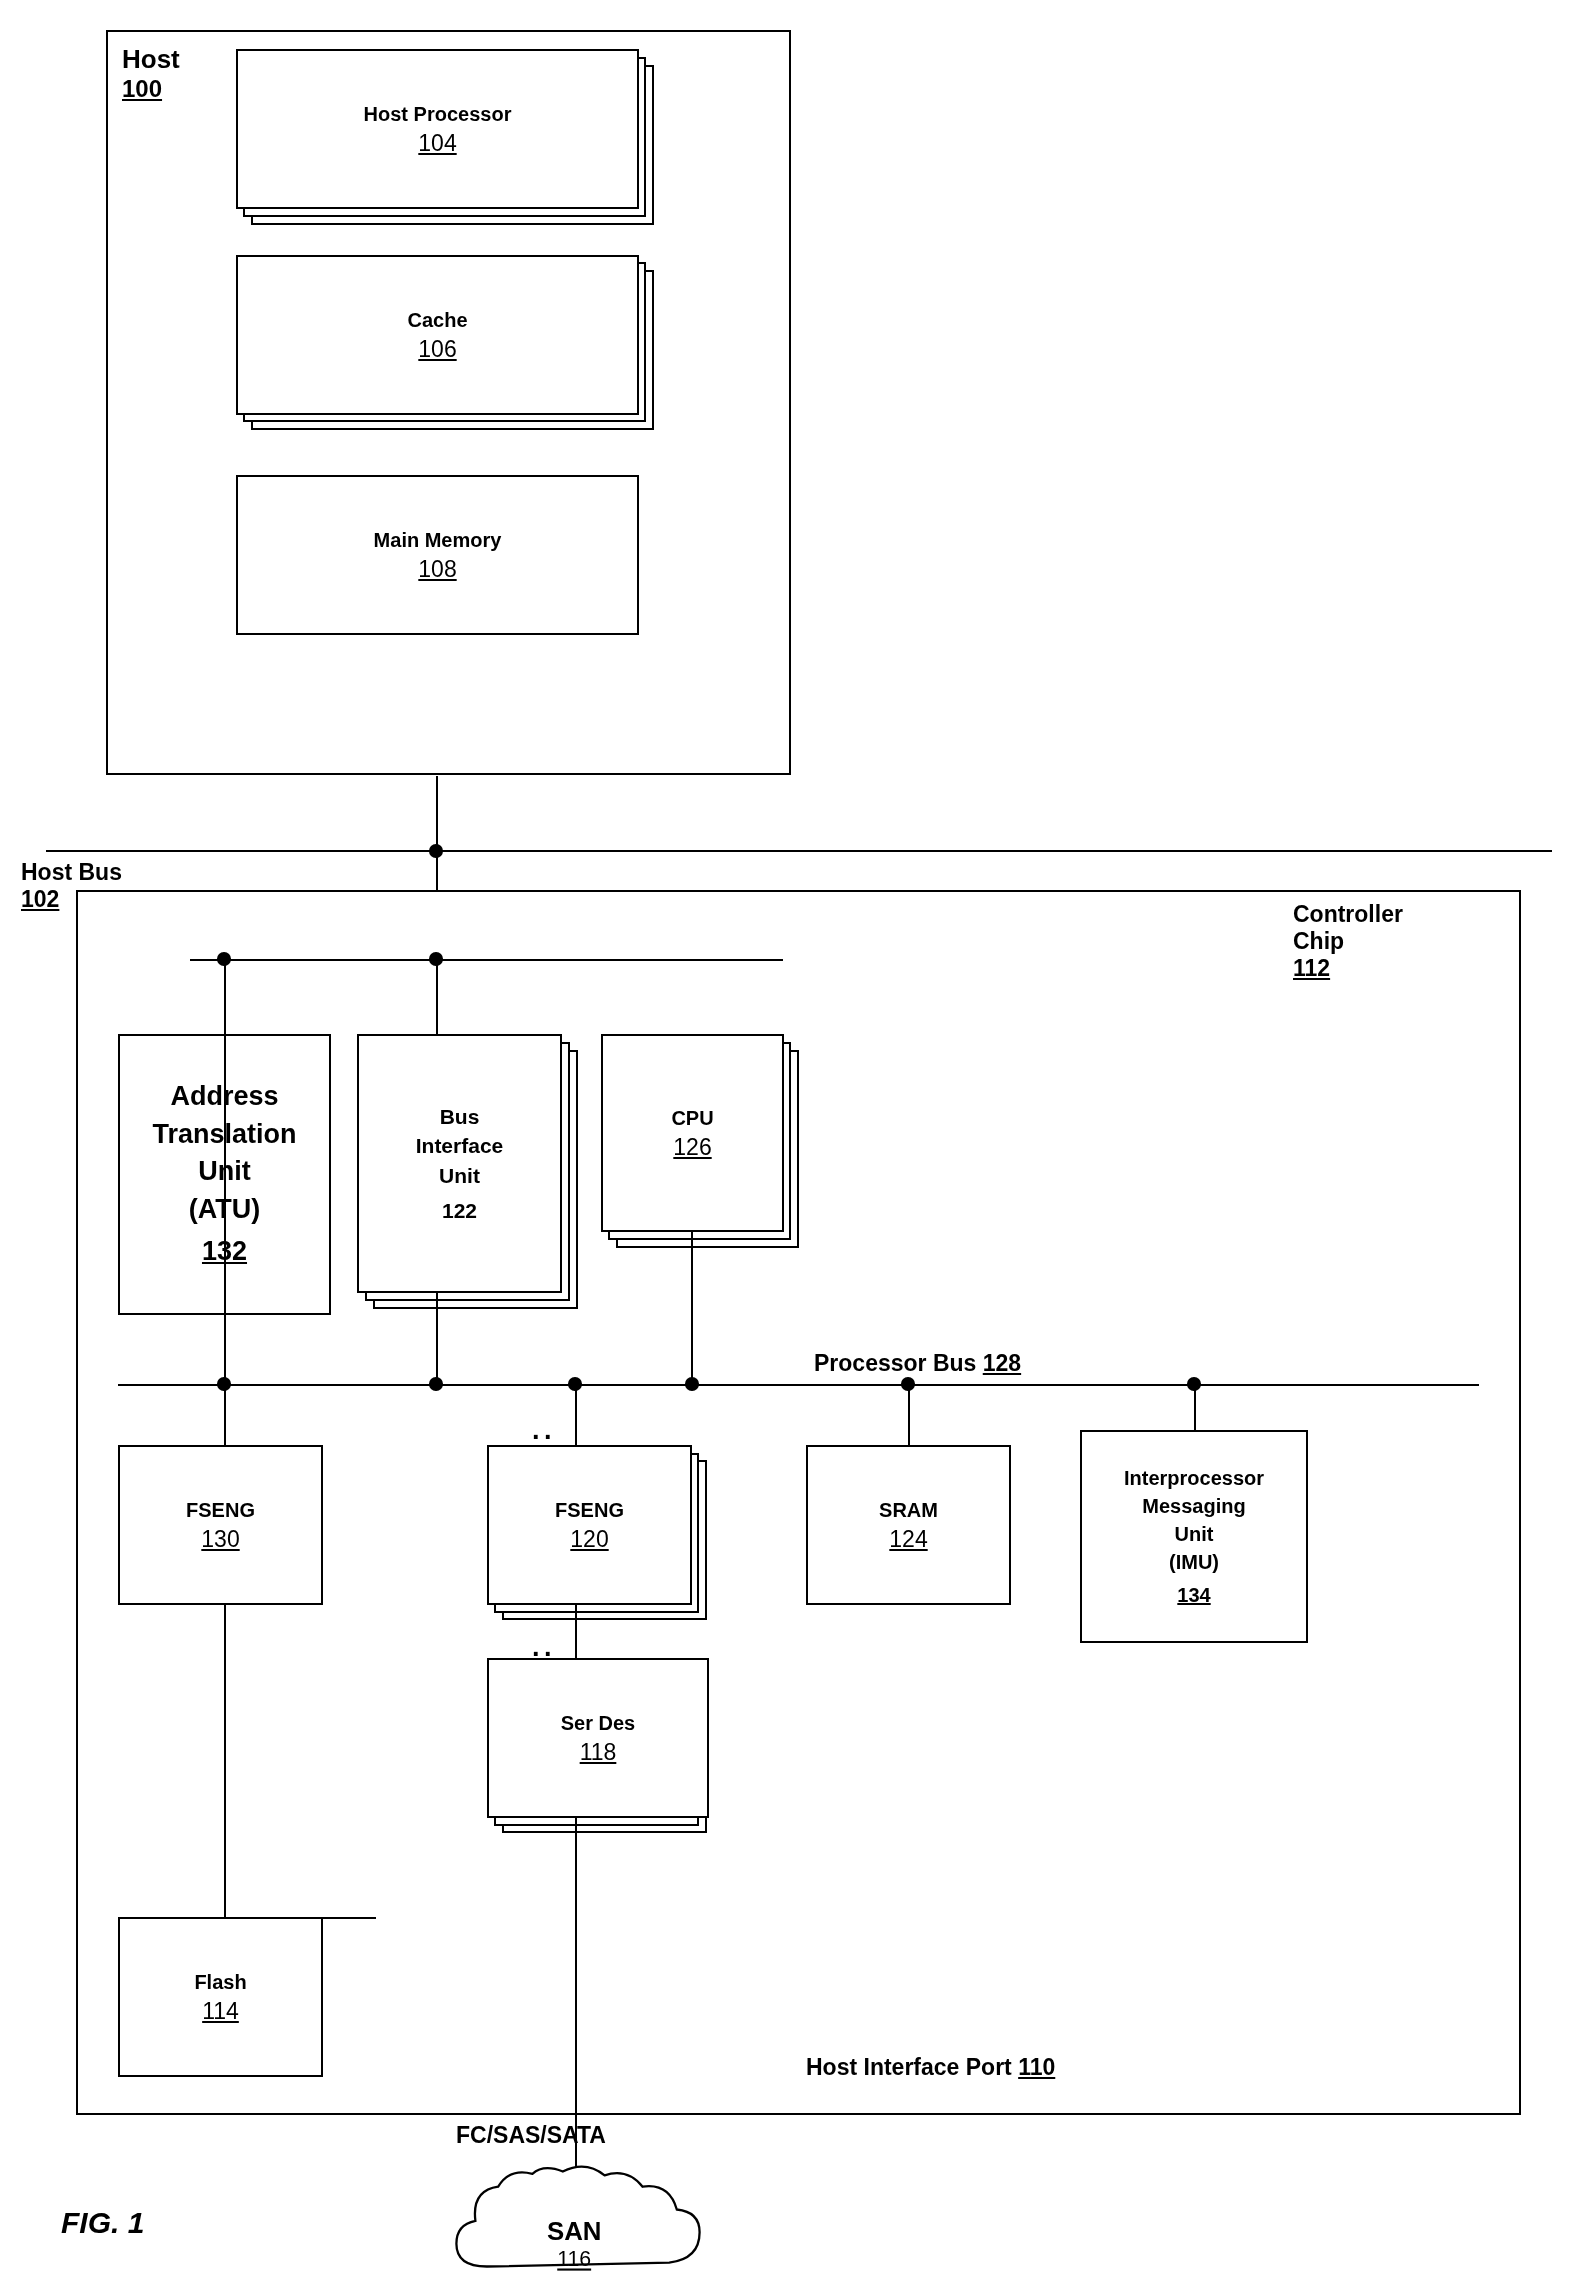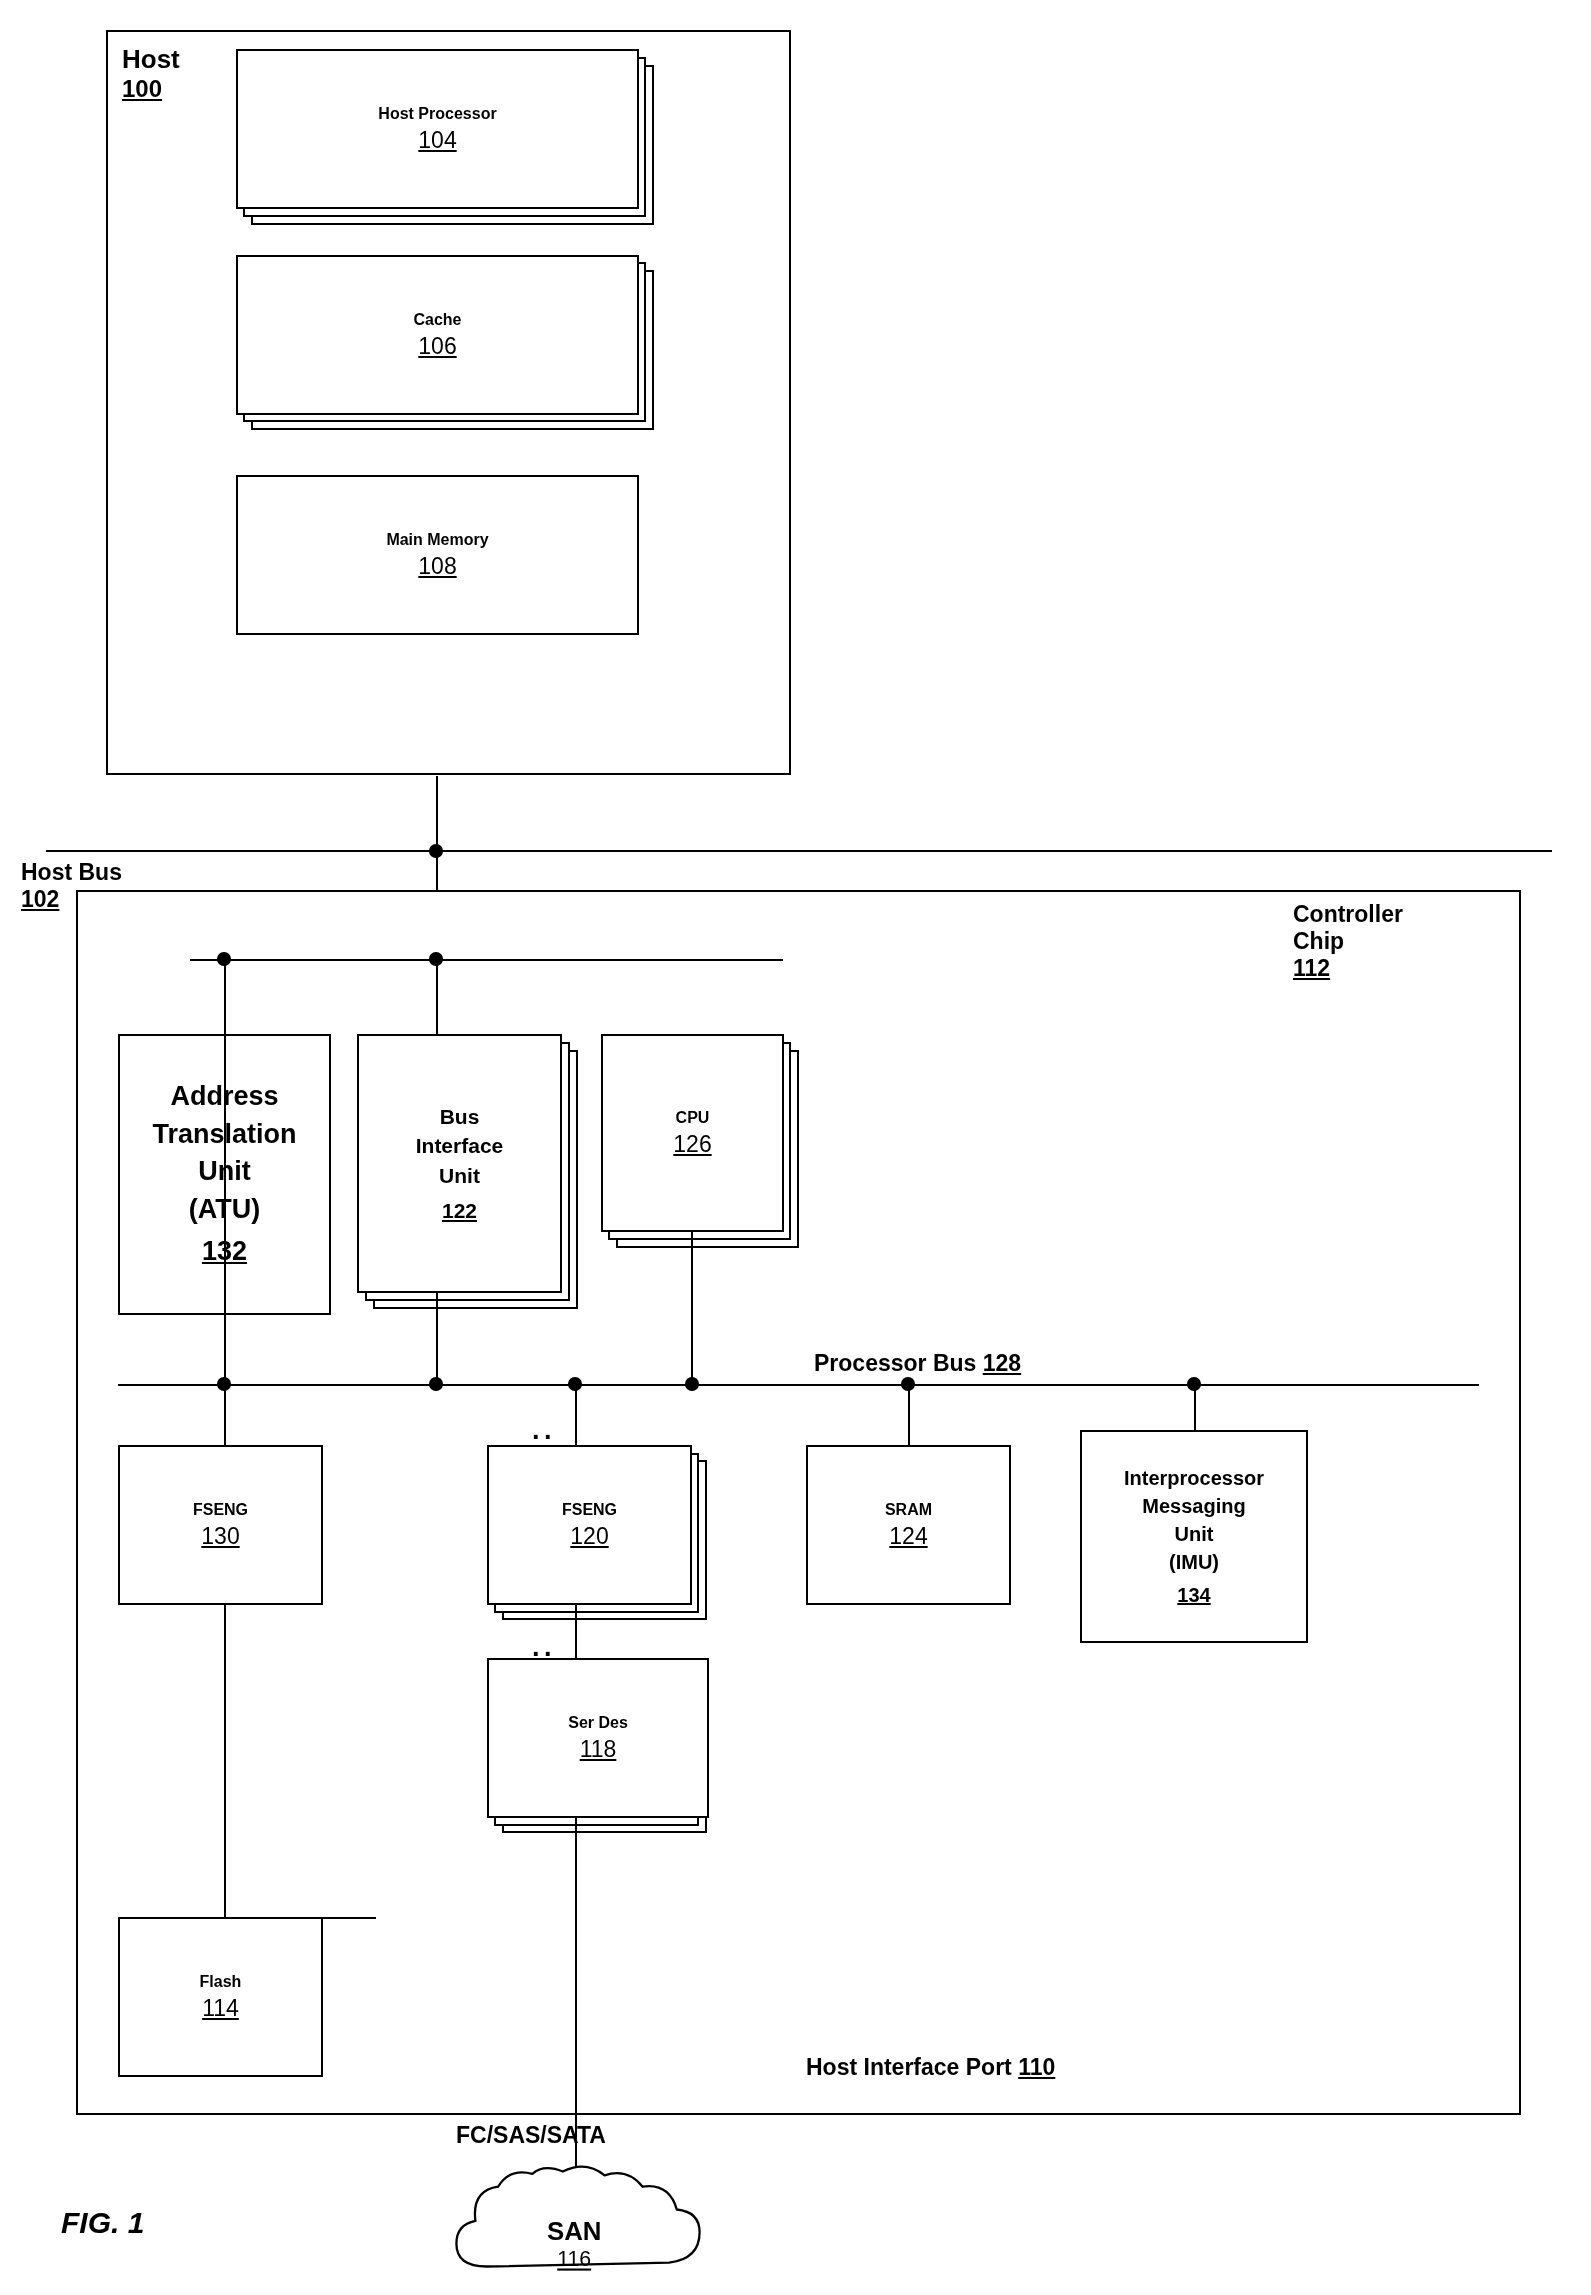--- a/index.html
+++ b/index.html
@@ -21,21 +21,21 @@
       position: absolute;
       border: 2.3px solid #000;
       background: #fff;
       display: flex;
       flex-direction: column;
       align-items: center;
       justify-content: center;
       text-align: center;
     }
     .box-label {
-      font-size: 16px;
+      font-size: 20px;
       font-weight: bold;
       line-height: 1.3;
     }
     .box-num {
       font-size: 23px;
       text-decoration: underline;
       margin-top: 3px;
     }
     .outer-box {
       position: absolute;
@@ -152,21 +152,21 @@
     </div>
   </div>
 
   <div class="stack-back2" style="left:373px; top:1050px; width:205px; height:259px;"></div>
   <div class="stack-back1" style="left:365px; top:1042px; width:205px; height:259px;"></div>
   <div class="box" style="left:357px; top:1034px; width:205px; height:259px;">
     <div style="font-size:21px; font-weight:bold; line-height:1.4;">
       <div>Bus</div>
       <div>Interface</div>
       <div>Unit</div>
-      <div style="text-decoration:underline; margin-top:6px;">122</div>
+      <div style="margin-top:6px;">122</div>
     </div>
   </div>
 
   <div class="stack-back2" style="left:616px; top:1050px; width:183px; height:198px;"></div>
   <div class="stack-back1" style="left:608px; top:1042px; width:183px; height:198px;"></div>
   <div class="box" style="left:601px; top:1034px; width:183px; height:198px;">
     <span class="box-label">CPU</span>
     <span class="box-num">126</span>
   </div>
 

